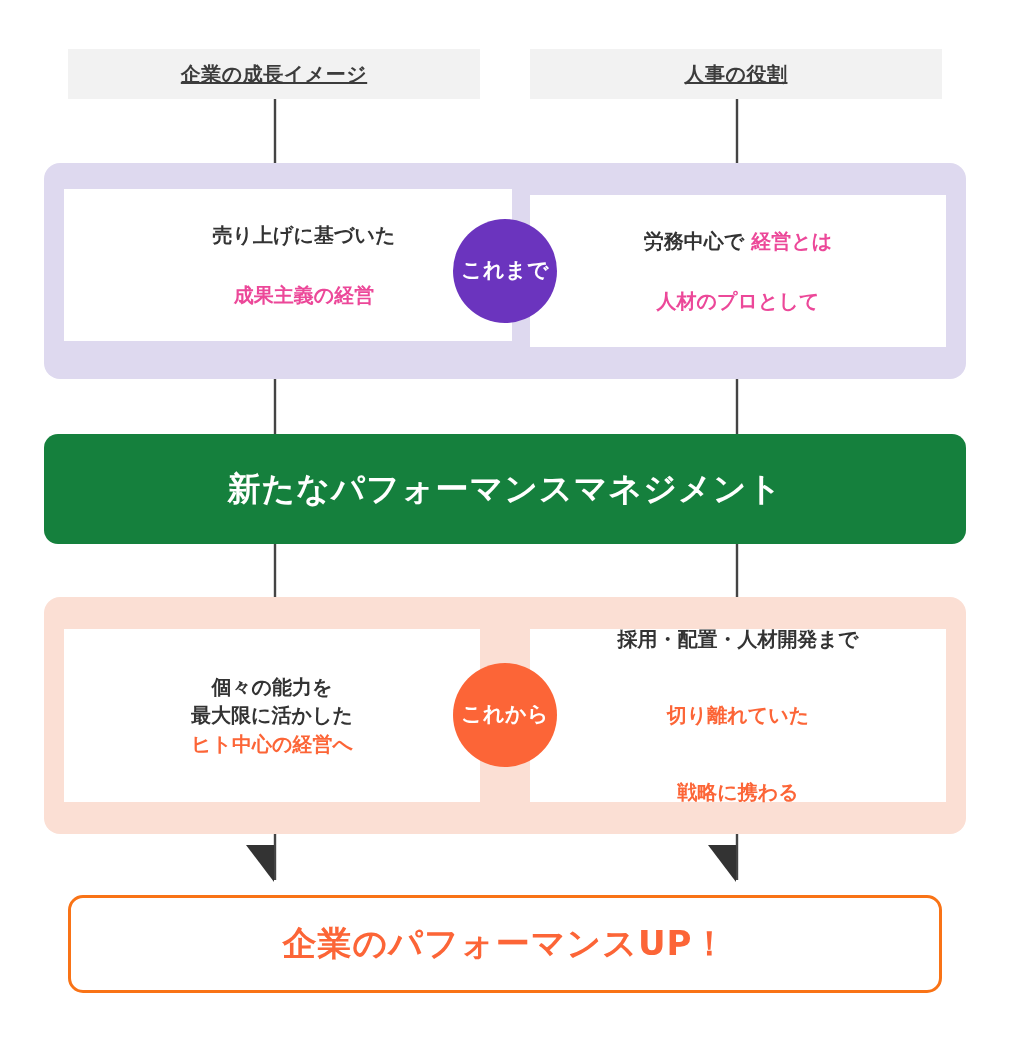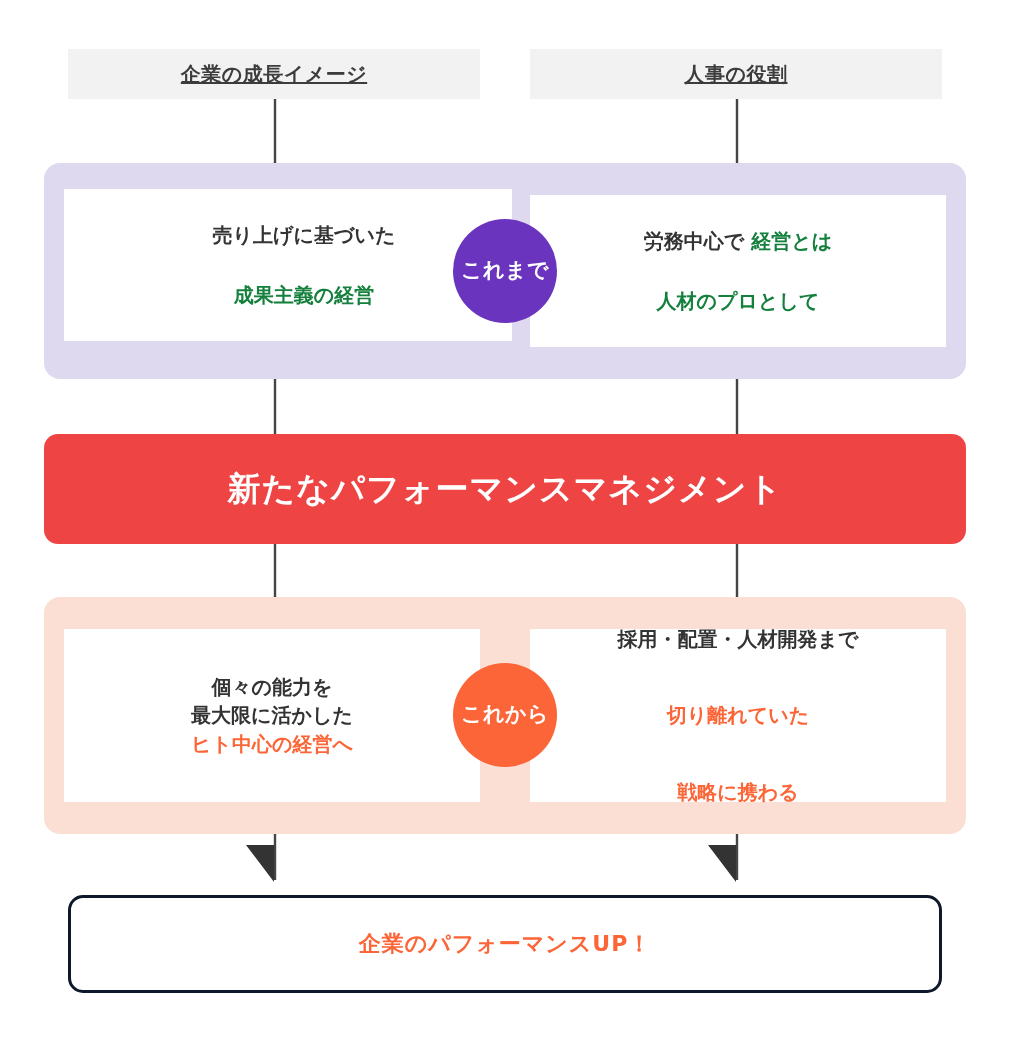--- a/index.html
+++ b/index.html
@@ -66,21 +66,21 @@
     flex-direction: column;
     align-items: center;
     justify-content: center;
     text-align: center;
     line-height: 1.42;
     font-size: 20px;
     font-weight: 600;
     color: #333333;
   }
   .card .line { white-space: nowrap; }
-  .accent-purple { color: #15803d; margin-top: 32px; }
+  .accent-purple { color: #ec4899; margin-top: 32px; }
   .accent-orange { color: #fc6537; }
   .mix-dark { color: #333333; }
 
   #card-past-left    { left: 64px;  top: 189px; width: 416px; height: 152px; padding-left: 32px; }
   #card-past-right   { left: 530px; top: 195px; width: 416px; height: 152px; }
   #card-future-left  { left: 64px;  top: 629px; width: 416px; height: 173px; }
   #card-future-right { left: 530px; top: 629px; width: 416px; height: 173px; gap: 48px; }
 
   
   .badge {
@@ -101,47 +101,47 @@
   #badge-past   { left: 453px; top: 219px; background: #6b34be; }
   #badge-future { left: 453px; top: 663px; background: #fc6537; }
 
   
   #banner {
     position: absolute;
     left: 44px;
     top: 434px;
     width: 922px;
     height: 110px;
-    background: #ef4444;
+    background: #15803d;
     border-radius: 14px;
     display: flex;
     align-items: center;
     justify-content: center;
     color: #ffffff;
     font-size: 33px;
     font-weight: 700;
     letter-spacing: 1px;
   }
 
   
   #result-box {
     position: absolute;
     left: 68px;
     top: 895px;
     width: 874px;
     height: 98px;
-    border: 3px solid #0f172a;
+    border: 3px solid #f97316;
     border-radius: 15px;
     background: #ffffff;
     box-sizing: border-box;
     display: flex;
     align-items: center;
     justify-content: center;
     color: #fc6537;
-    font-size: 22px;
+    font-size: 34px;
     font-weight: 700;
     letter-spacing: 1px;
   }
 </style>
 </head>
 <body>
 
 <div id="diagram">
 
   <svg id="connectors" viewBox="0 0 1010 1040" width="1010" height="1040">

